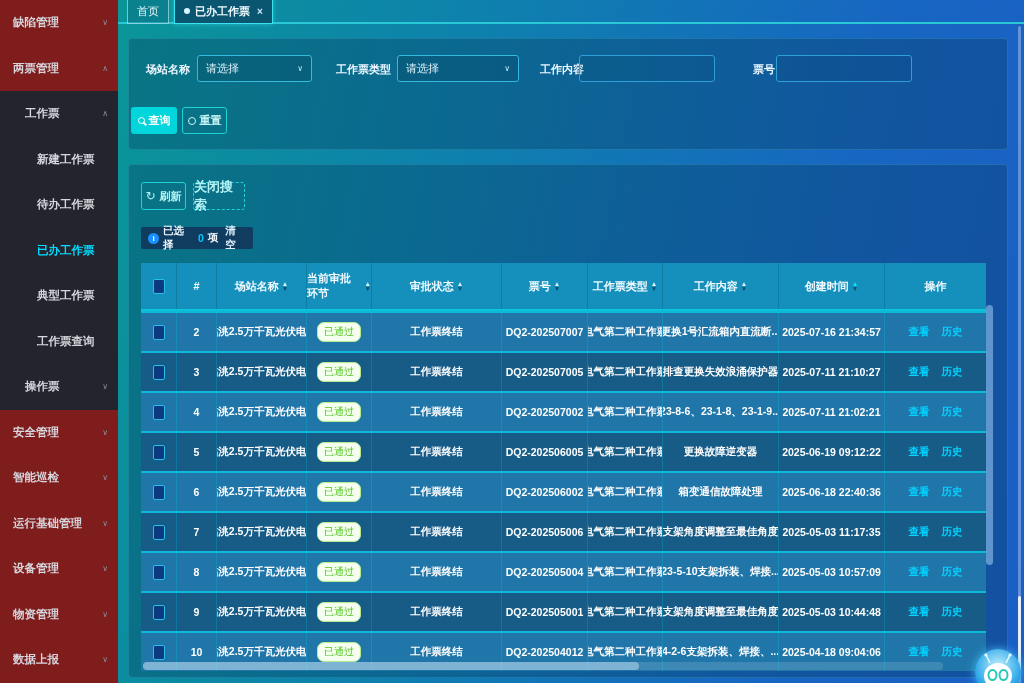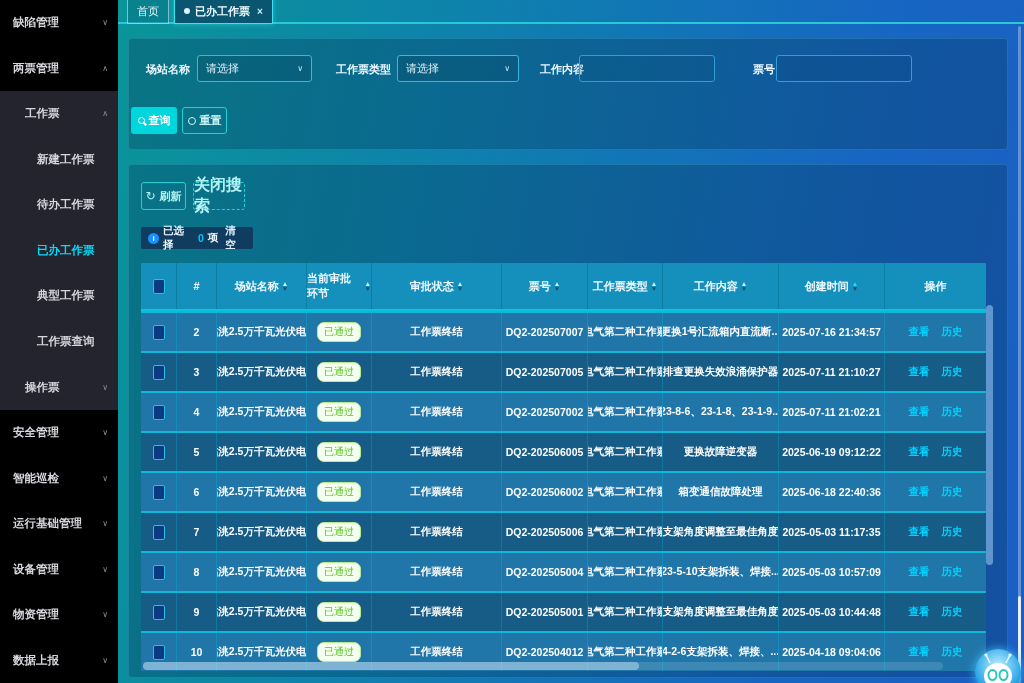--- a/index.html
+++ b/index.html
@@ -1,21 +1,21 @@
 <!DOCTYPE html>
 <html><head>
 <meta charset="utf-8">
 <style>
   * { margin:0; padding:0; box-sizing:border-box; }
   html,body { width:1024px; height:683px; overflow:hidden; }
   body { font-family:"Liberation Sans","DejaVu Sans",sans-serif; }
   .page { position:relative; width:1024px; height:683px; background:#17171f; overflow:hidden; }
 
   
-  .sidebar { position:absolute; left:0; top:0; width:118px; height:683px; background:#000000; display:flex; flex-direction:column;justify-content:space-between; }
+  .sidebar { position:absolute; left:0; top:0; width:118px; height:683px; background:#7f1d1d; display:flex; flex-direction:column; }
   .side-item { height:45.5px; display:flex; align-items:center; color:#d6d6dd; font-size:11.5px; font-weight:700; cursor:pointer; position:relative; }
   .side-item.in-sub { background:#24242e; }
   .side-item.lvl1 { padding-left:13px; }
   .side-item.lvl2 { padding-left:25px; }
   .side-item.lvl3 { padding-left:37px; }
   .side-item.active .side-label { color:#00dcff; }
   .side-item .chev { position:absolute; right:10px; color:#8d8d99; font-size:8px; font-weight:400; }
 
   
   .main { position:absolute; left:118px; top:0; right:0; bottom:0;
@@ -41,21 +41,21 @@
   .f-box .chevd { font-size:8px; color:#bfe8f5; }
   .btn { display:flex; align-items:center; justify-content:center; gap:4px; border-radius:3px; cursor:pointer; font-weight:700; }
   .btn-query { position:absolute; left:2px; top:68px; width:46px; height:27px; background:#00d6dc; color:#fff; font-size:11px; }
   .btn-reset { position:absolute; left:53px; top:68px; width:45px; height:27px; border:1px solid #1fd2d6; color:#c9f5f8; font-size:11px; background:transparent; }
   .icon-search { width:7px; height:7px; border:1.5px solid #fff; border-radius:50%; position:relative; display:inline-block; }
   .icon-search::after { content:""; position:absolute; width:4px; height:1.5px; background:#fff; transform:rotate(45deg); right:-3px; bottom:-1px; }
   .icon-circle { width:8px; height:8px; border:1.5px solid #c9f5f8; border-radius:50%; display:inline-block; }
 
   
   .btn-refresh { position:absolute; left:12px; top:17px; width:45px; height:28px; border:1px solid #1fd2d6; color:#b3f3f5; font-size:11px; background:transparent; }
-  .btn-close-search { position:absolute; left:64px; top:17px; width:52px; height:28px; border:1px dashed #1fd2d6; color:#b3f3f5; font-size:16px; background:transparent; }
+  .btn-close-search { position:absolute; left:64px; top:17px; width:52px; height:28px; border:1px dashed #1fd2d6; color:#b3f3f5; font-size:13px; background:transparent; }
   .refresh-glyph { font-size:12px; font-weight:400; }
 
   .sel-bar { position:absolute; left:12px; top:62px; height:22px; width:112px; background:#0f3c5f; border-radius:2px; display:flex; align-items:center; gap:4px; padding:0 7px; font-size:10.5px; font-weight:700; color:#f0f8ff; }
   .info-icon { width:11px; height:11px; border-radius:50%; background:#1890ff; color:#fff; font-size:8px; line-height:11px; text-align:center; font-weight:700; flex:none; }
   .sel-count { color:#00c8ff; }
   .sel-clear { color:#dceefb; cursor:pointer; margin-left:3px; }
 
   
   .table { position:absolute; left:12px; top:98px; width:845px; }
   .grid-row { display:grid; grid-template-columns:36px 40px 90px 65px 130px 86px 75px 116px 106px 101px; }

